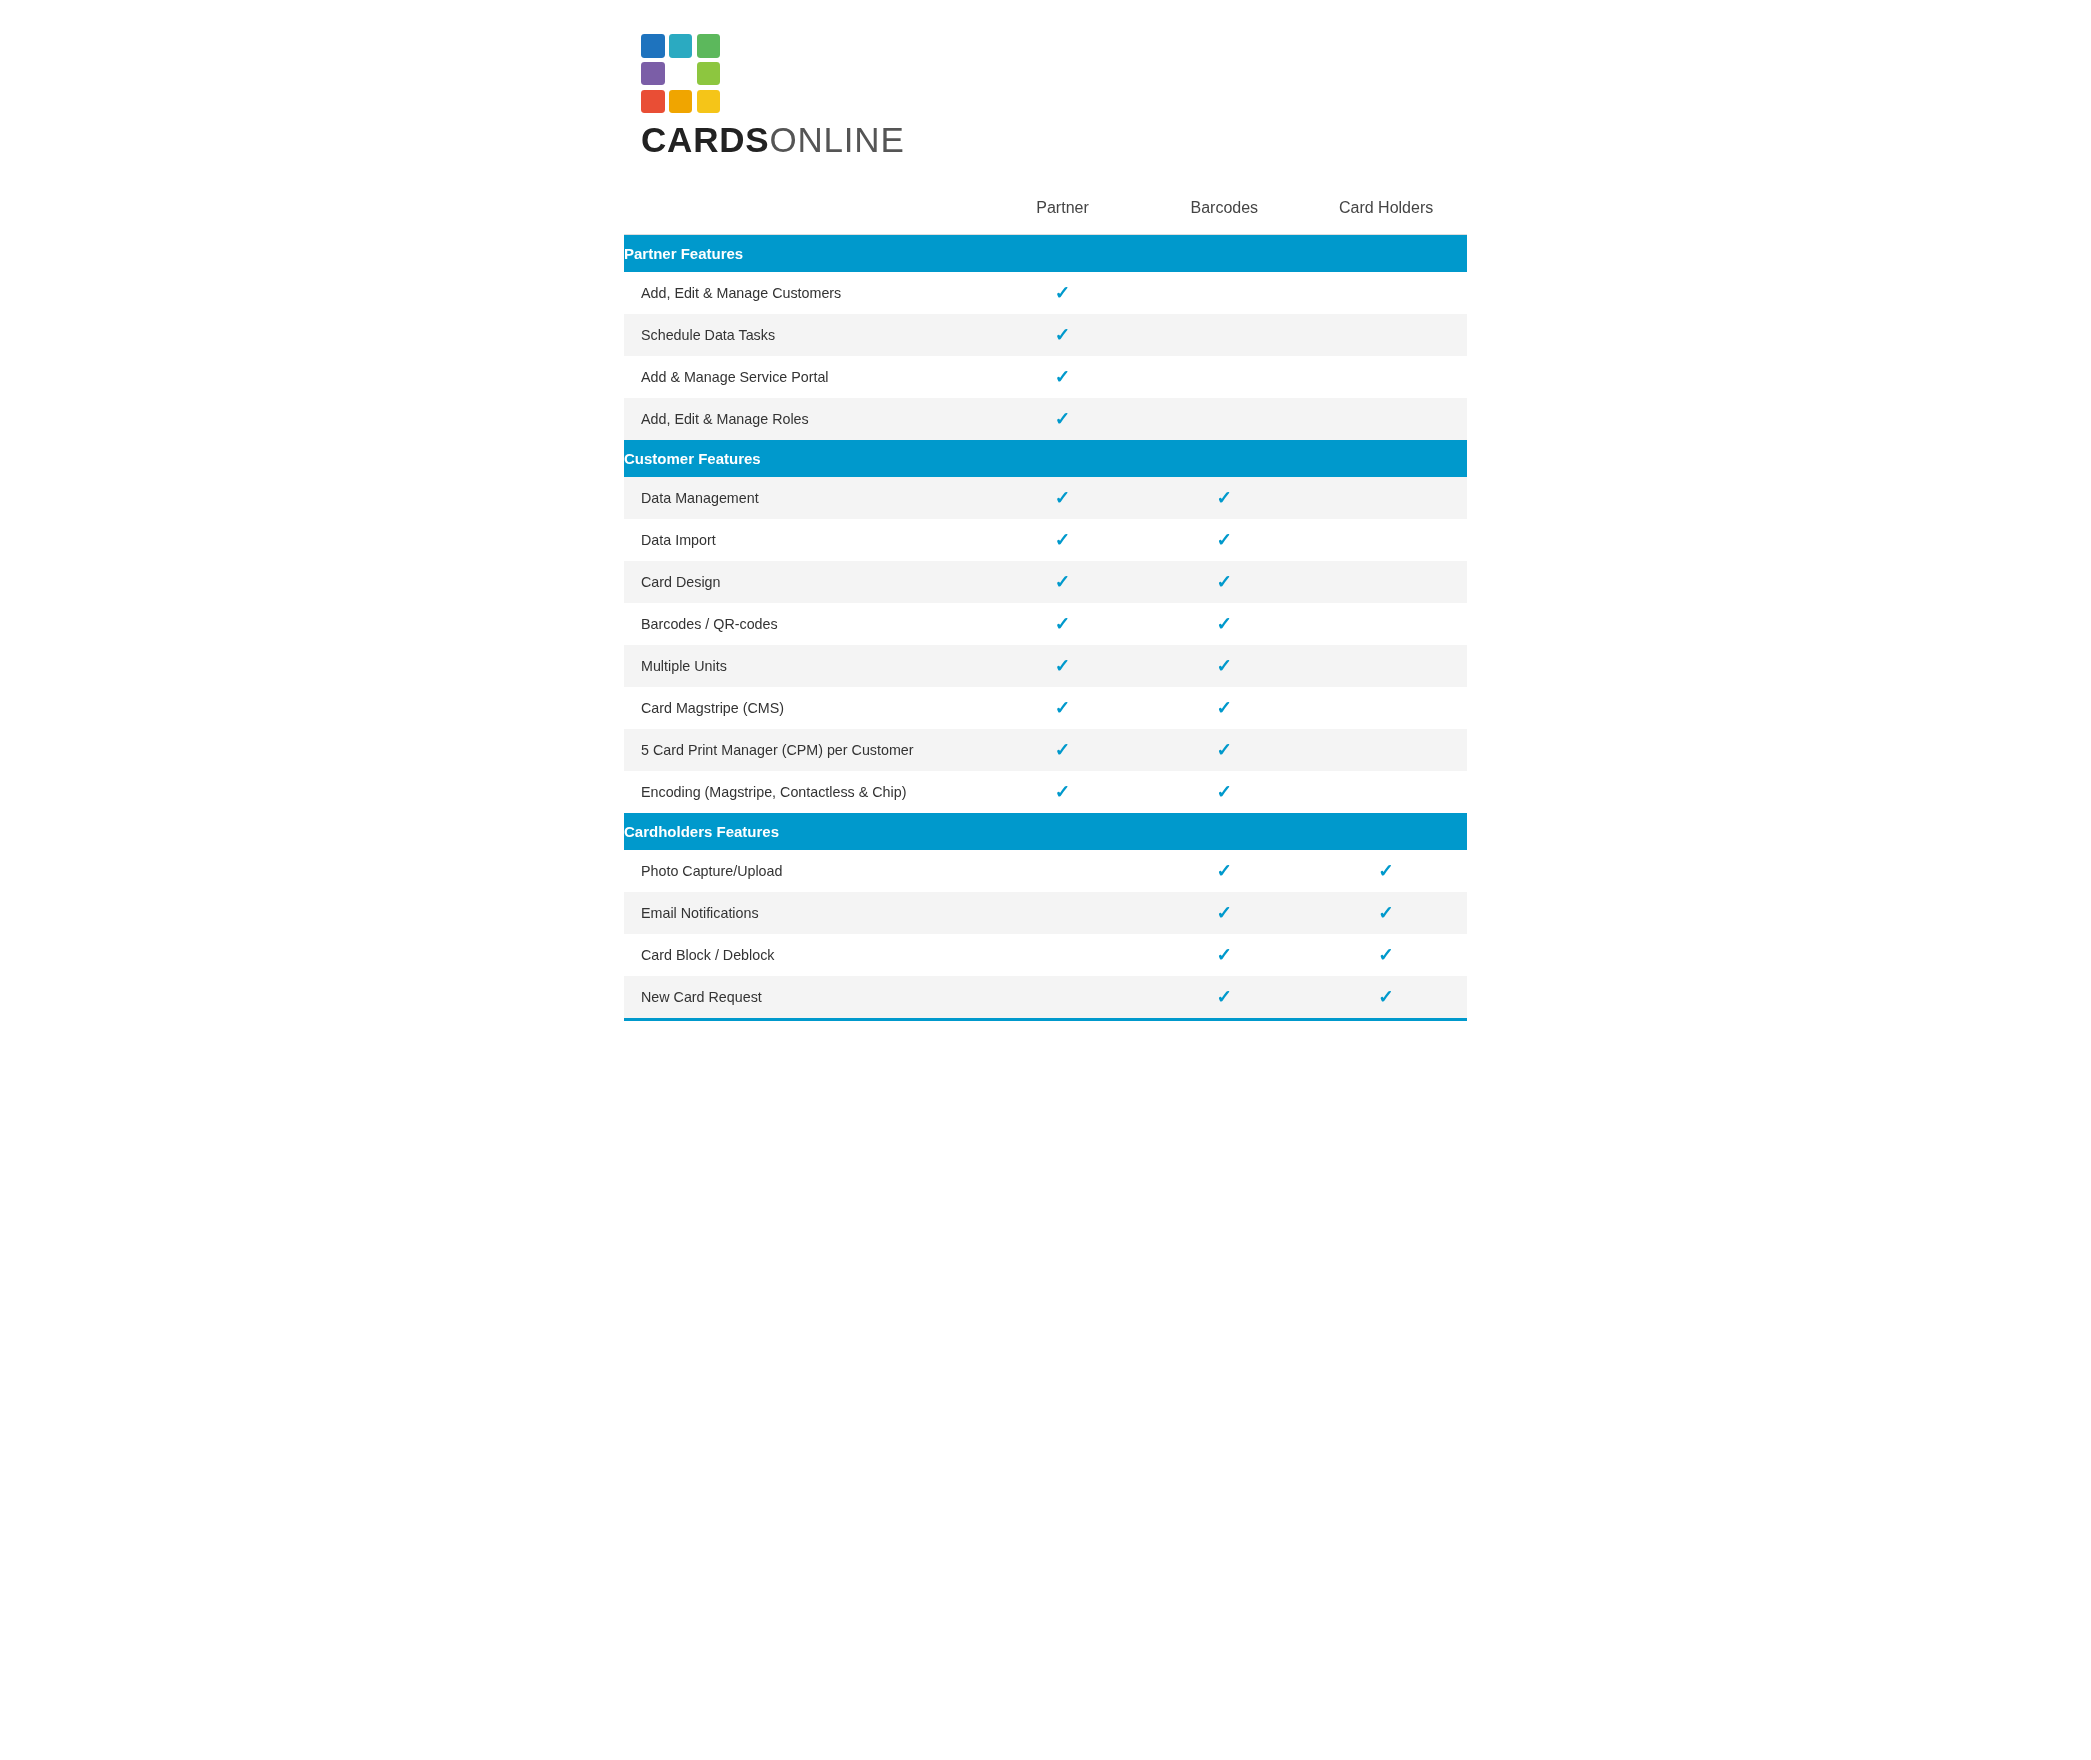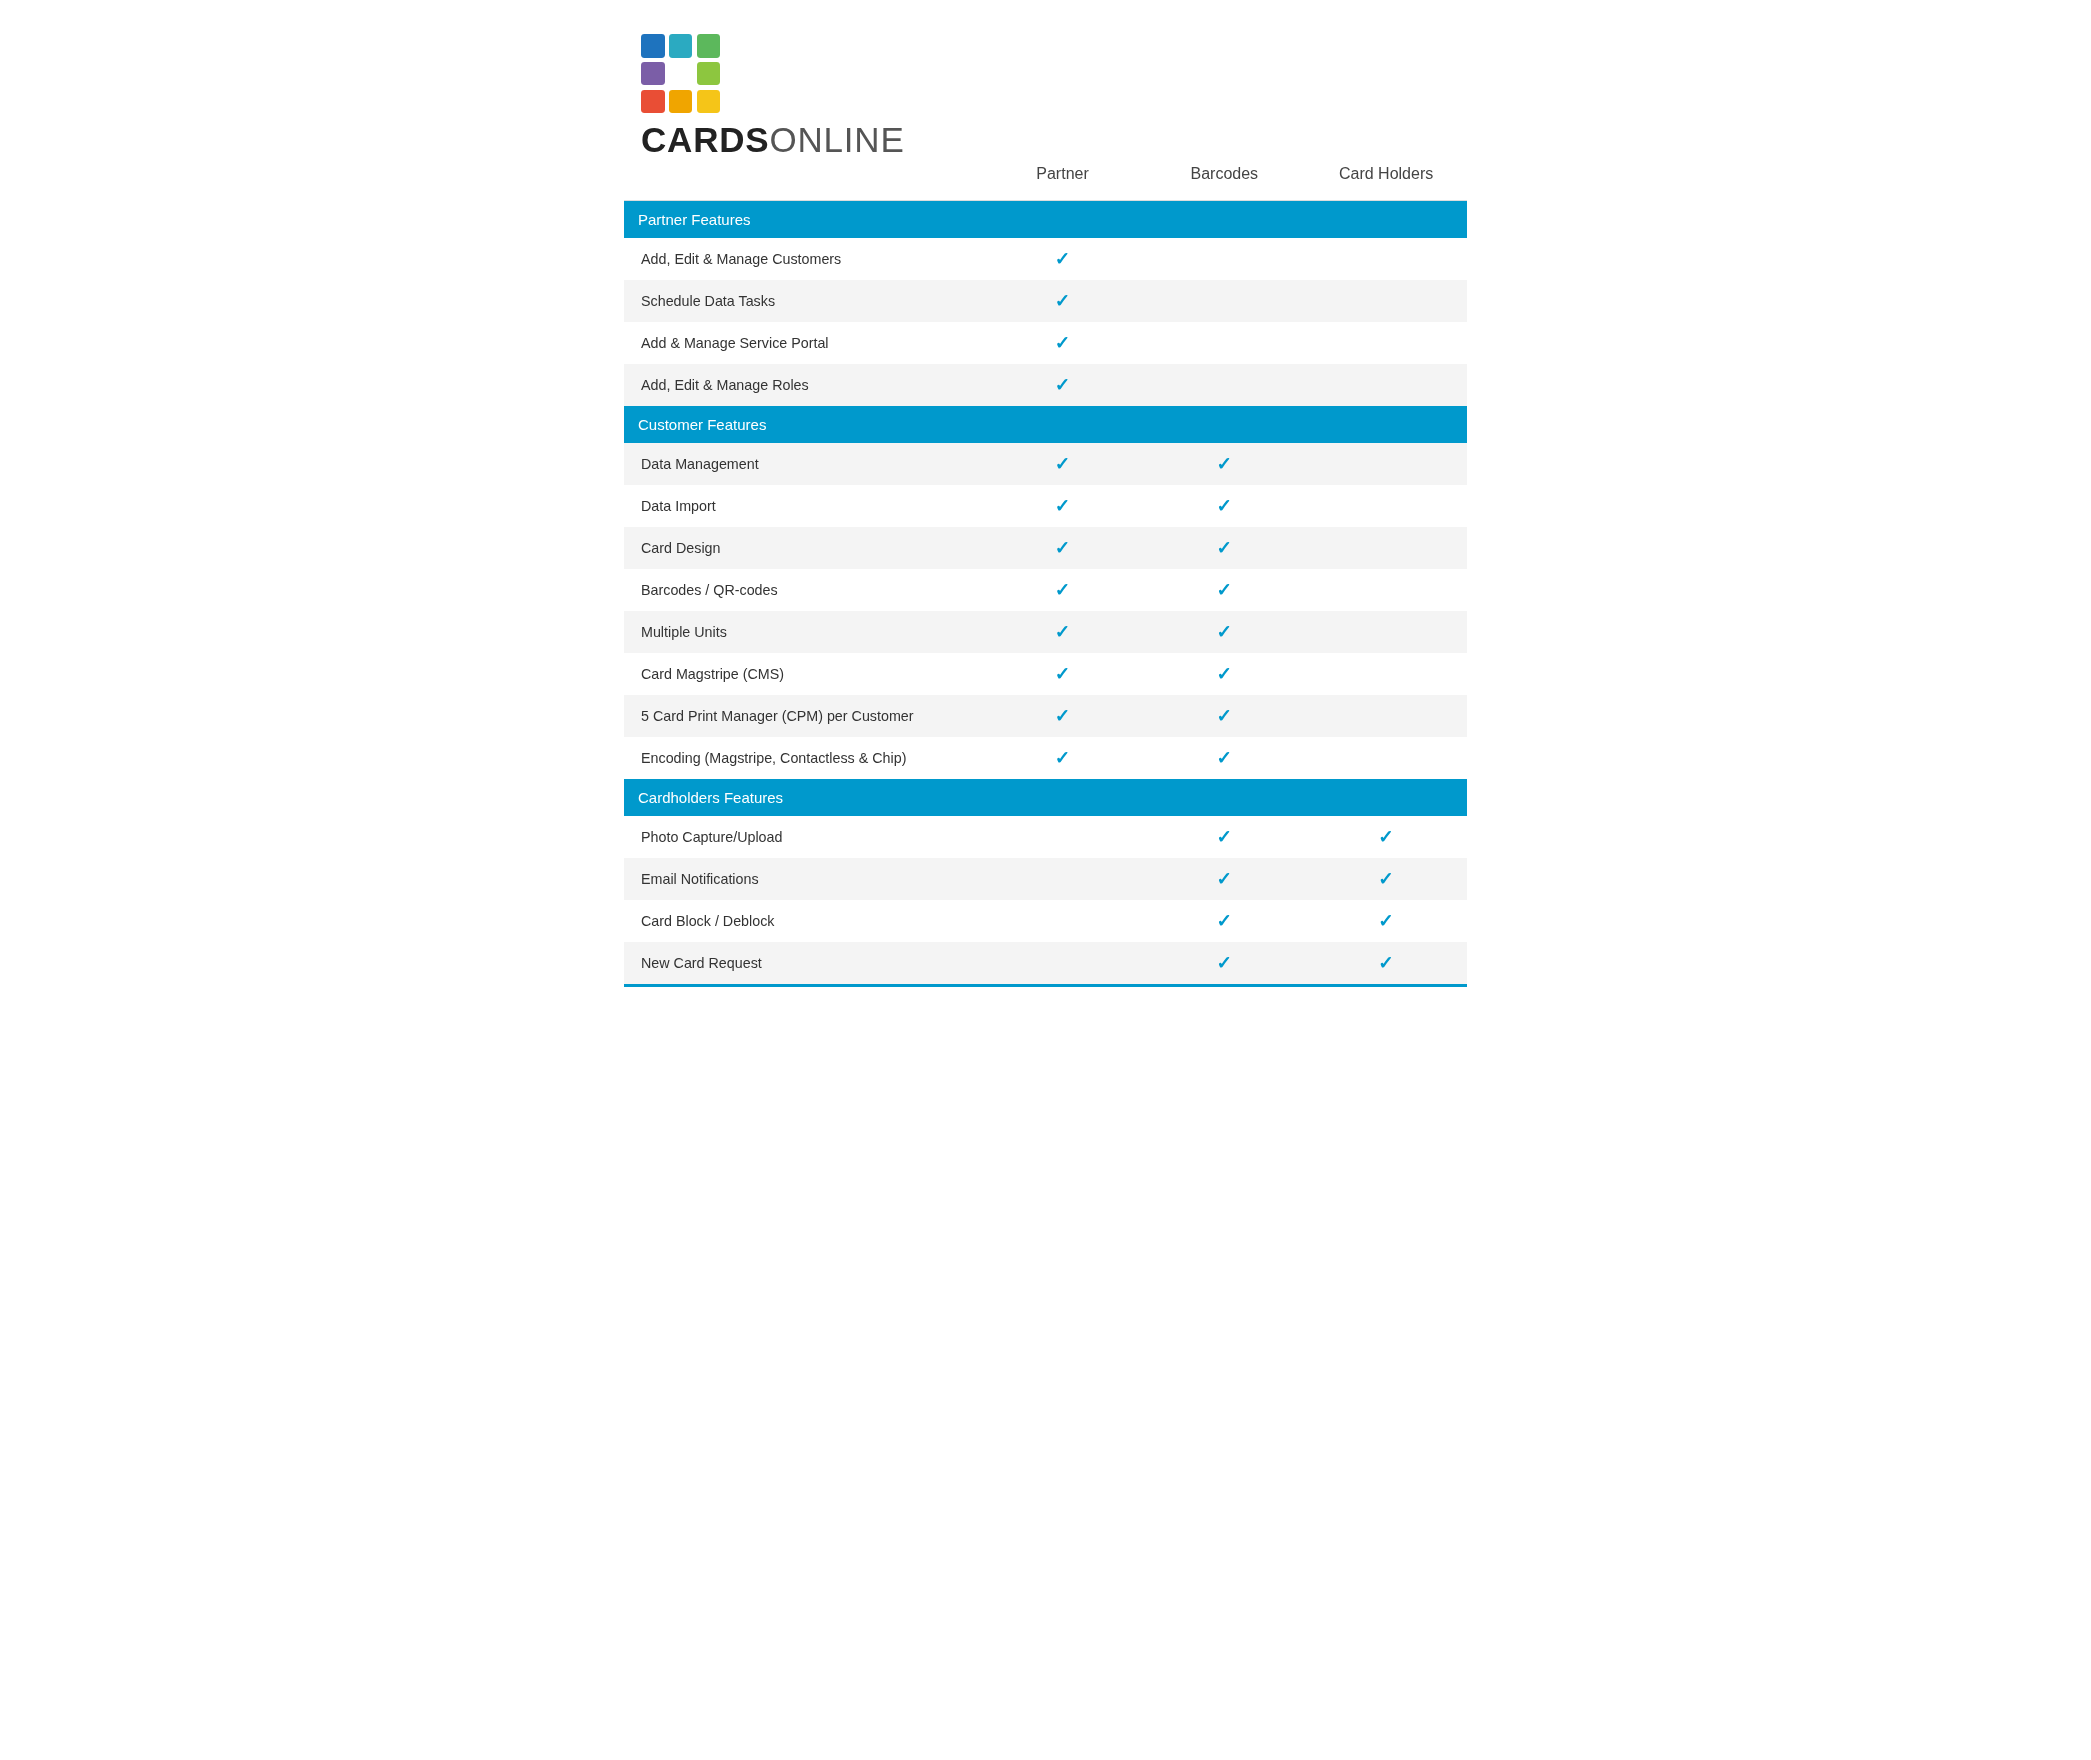--- a/index.html
+++ b/index.html
@@ -12,20 +12,21 @@
       min-height: 100vh;
       padding: 34px 17px;
     }
     .page-container {
       width: 100%;
       max-width: 843px;
     }
     .header {
       display: flex;
       align-items: center;
+      margin-bottom: 34px;
       padding-left: 17px;
     }
     .logo-area {
       display: flex;
       flex-direction: column;
       align-items: flex-start;
     }
     .logo-grid {
       display: grid;
       grid-template-columns: repeat(3, 23.6px);
@@ -69,23 +70,23 @@
     }
     .comparison-table th.partner-col,
     .comparison-table th.customer-col,
     .comparison-table th.cardholder-col {
       width: 19%;
     }
 
     .section-header td {
       background: #0099cc;
       color: #fff;
-      font-weight: 400;
+      font-weight: 700;
       font-size: 15px;
-      padding: 10px 14px;
+      padding: 10px 0;
     }
     .section-header td.col-cell {
       background: #0099cc;
     }
 
     .feature-row td {
       padding: 10px 17px;
       font-size: 14.3px;
       color: #333;
       vertical-align: middle;

